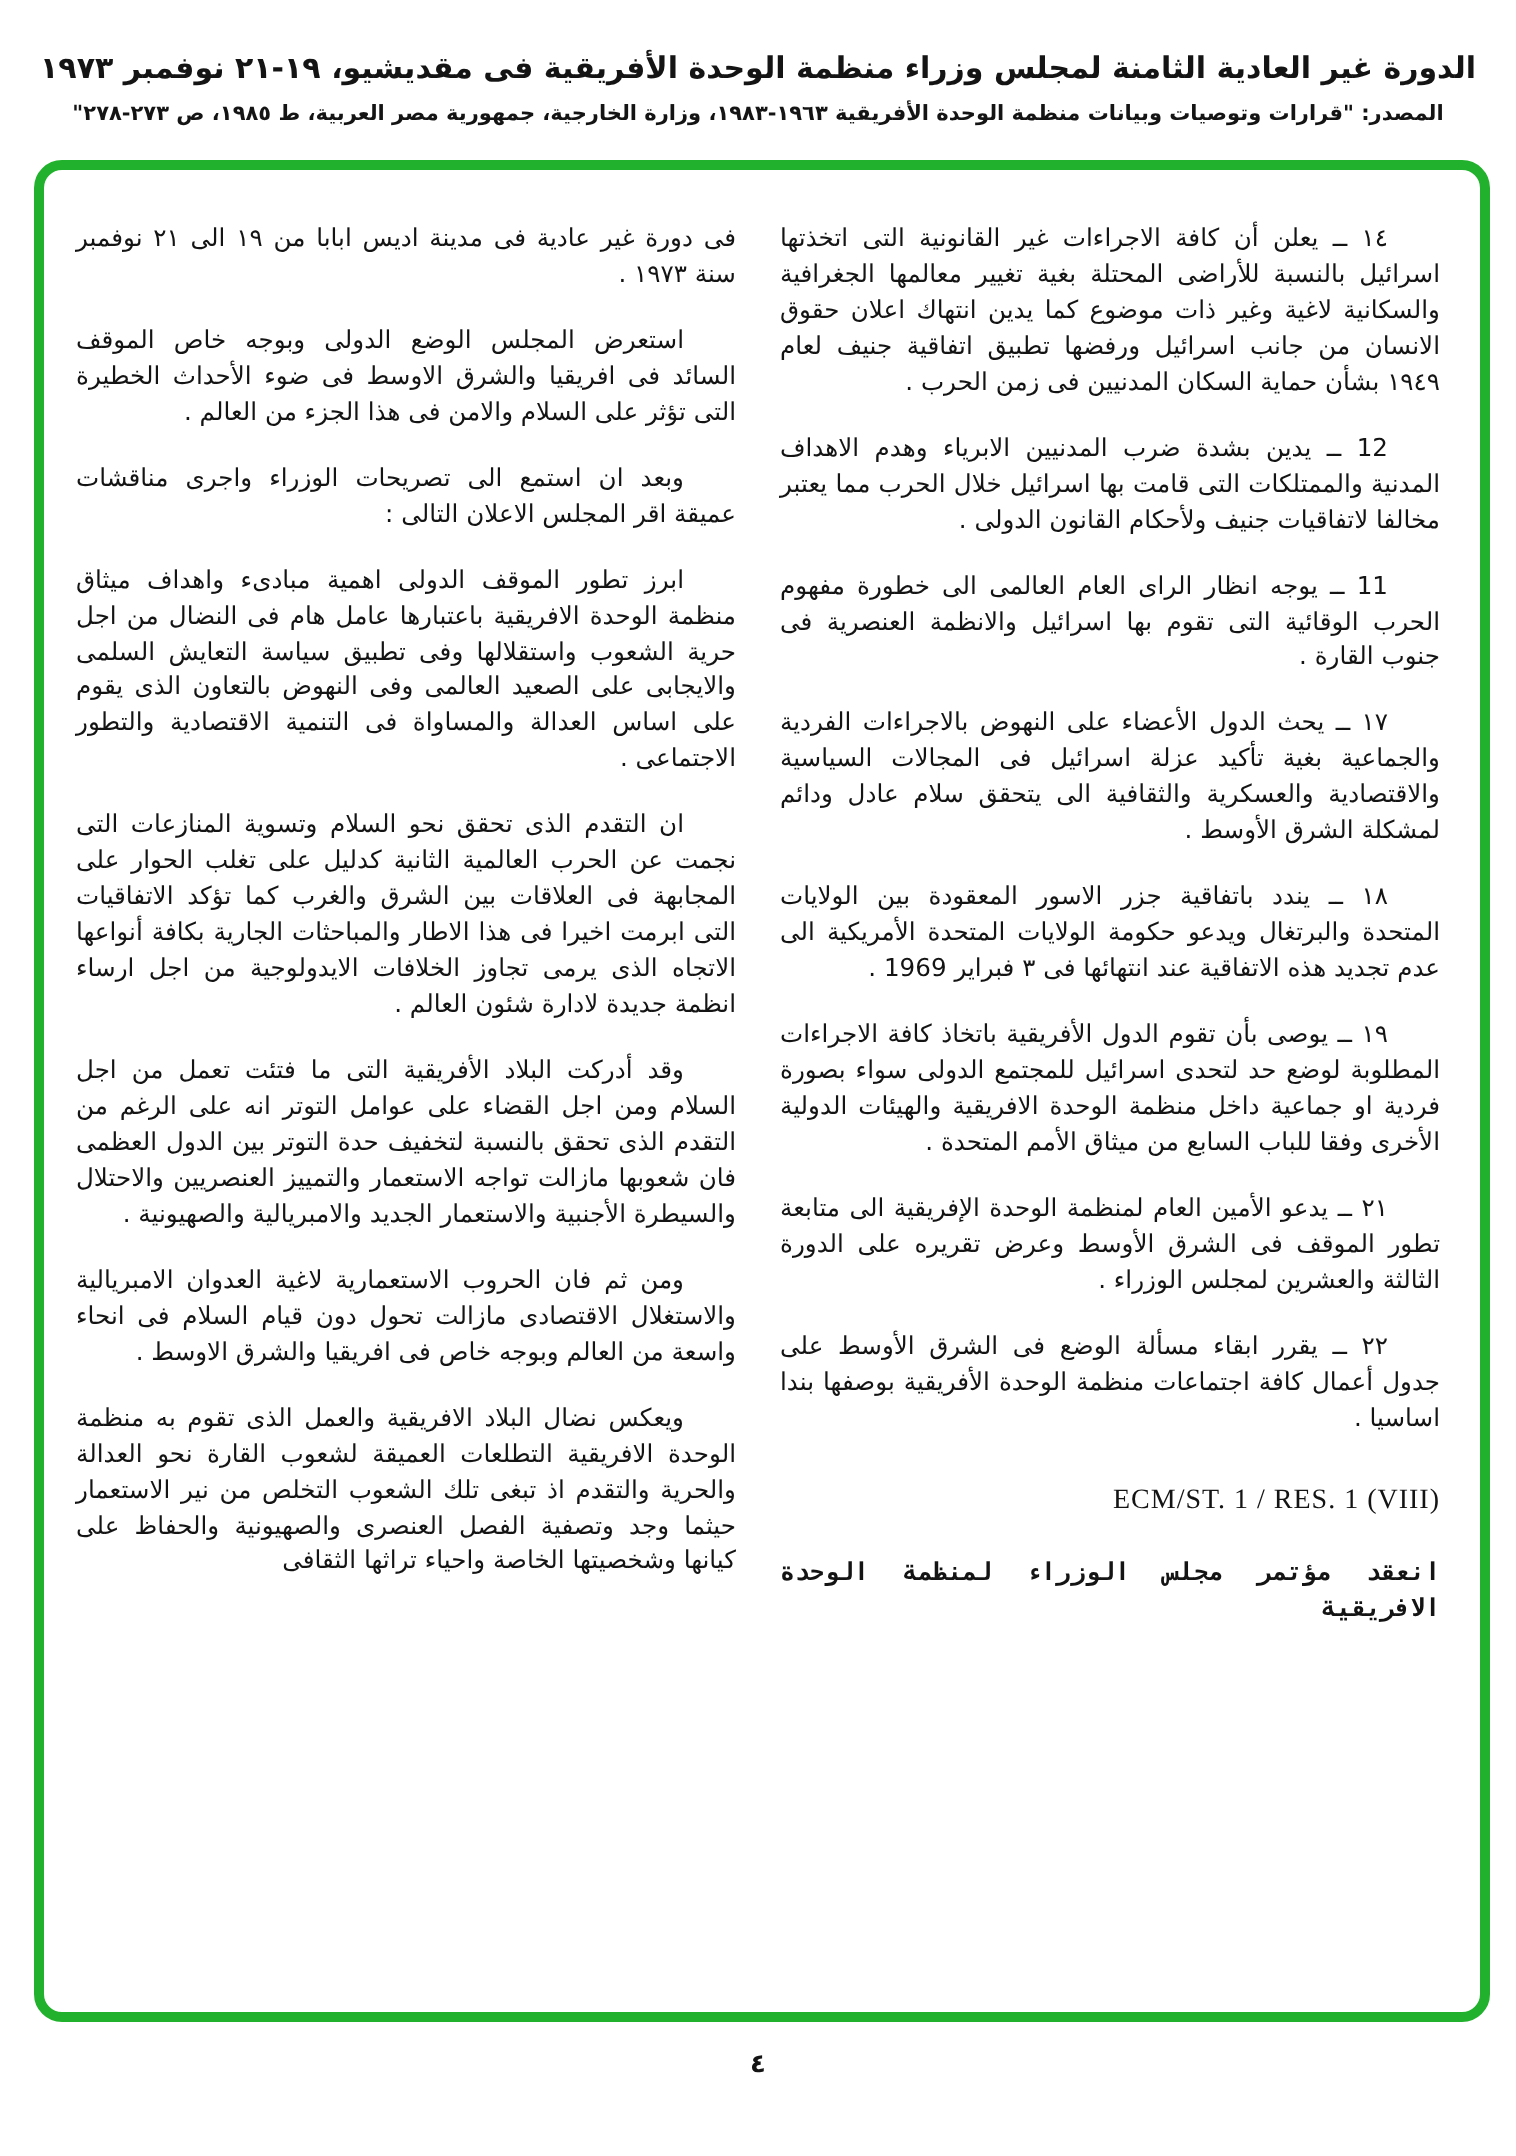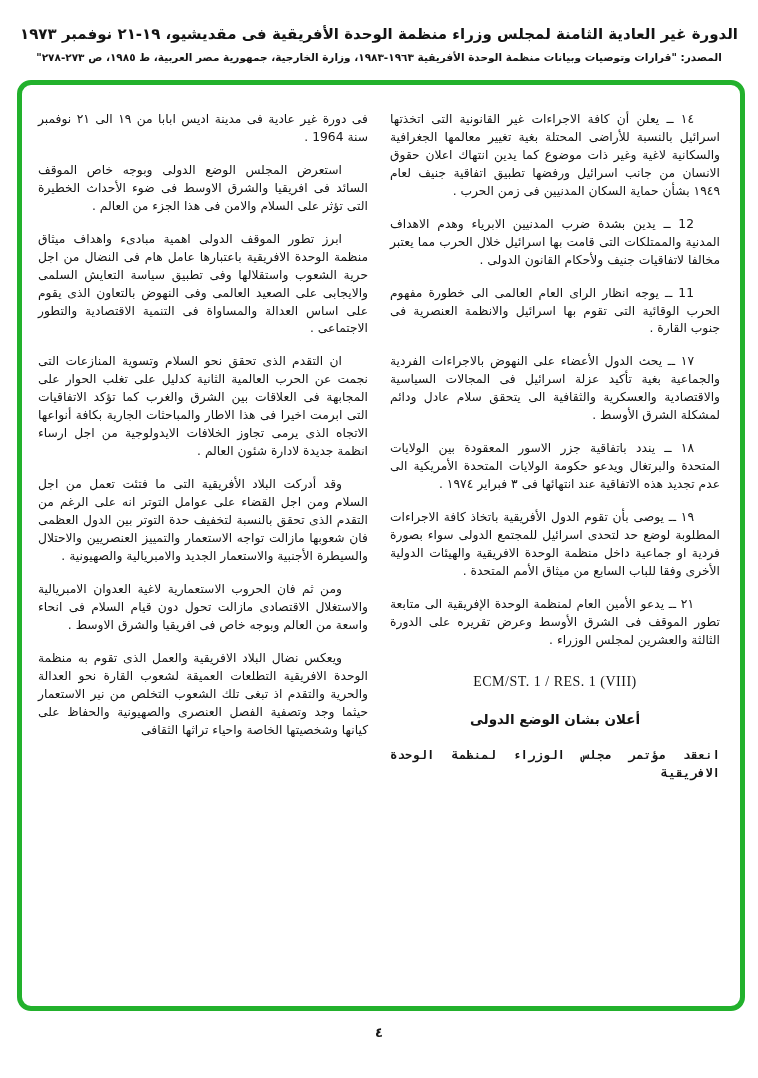--- a/index.html
+++ b/index.html
@@ -40,21 +40,21 @@
     flex: 1 1 0;
     direction: rtl;
     text-align: justify;
     font-size: 12.3px;
     line-height: 1.46;
   }
   .para { margin: 0 0 15px 0; text-indent: 26px; }
   .para.no-indent { text-indent: 0; }
 
   .ref-code {
-    direction: ltr; text-align: center;
+    direction: ltr; text-align: right;
     font-family: "Liberation Serif", "DejaVu Serif", serif;
     font-size: 14px; letter-spacing: 0.5px;
     margin: 22px 0 18px 0; text-indent: 0;
   }
   .section-heading {
     font-weight: bold; text-align: center;
     font-size: 13.5px; margin: 0 0 18px 0; text-indent: 0;
   }
   .section-opening {
     font-weight: bold; text-indent: 0; margin: 0;
@@ -78,31 +78,32 @@
     <div class="doc-source">المصدر: "قرارات وتوصيات وبيانات منظمة الوحدة الأفريقية ١٩٦٣-١٩٨٣، وزارة الخارجية، جمهورية مصر العربية، ط ١٩٨٥، ص ٢٧٣-٢٧٨"</div>
   </div>
 
   <div class="frame">
 
     <div class="col">
       <p class="para">١٤ ــ يعلن أن كافة الاجراءات غير القانونية التى اتخذتها اسرائيل بالنسبة للأراضى المحتلة بغية تغيير معالمها الجغرافية والسكانية لاغية وغير ذات موضوع كما يدين انتهاك اعلان حقوق الانسان من جانب اسرائيل ورفضها تطبيق اتفاقية جنيف لعام ١٩٤٩ بشأن حماية السكان المدنيين فى زمن الحرب .</p>
       <p class="para">12 ــ يدين بشدة ضرب المدنيين الابرياء وهدم الاهداف المدنية والممتلكات التى قامت بها اسرائيل خلال الحرب مما يعتبر مخالفا لاتفاقيات جنيف ولأحكام القانون الدولى .</p>
       <p class="para">11 ــ يوجه انظار الراى العام العالمى الى خطورة مفهوم الحرب الوقائية التى تقوم بها اسرائيل والانظمة العنصرية فى جنوب القارة .</p>
       <p class="para">١٧ ــ يحث الدول الأعضاء على النهوض بالاجراءات الفردية والجماعية بغية تأكيد عزلة اسرائيل فى المجالات السياسية والاقتصادية والعسكرية والثقافية الى يتحقق سلام عادل ودائم لمشكلة الشرق الأوسط .</p>
-      <p class="para">١٨ ــ يندد باتفاقية جزر الاسور المعقودة بين الولايات المتحدة والبرتغال ويدعو حكومة الولايات المتحدة الأمريكية الى عدم تجديد هذه الاتفاقية عند انتهائها فى ٣ فبراير ١٩٧٤ .</p>
+      <p class="para">١٨ ــ يندد باتفاقية جزر الاسور المعقودة بين الولايات المتحدة والبرتغال ويدعو حكومة الولايات المتحدة الأمريكية الى عدم تجديد هذه الاتفاقية عند انتهائها فى ٣ فبراير 1969 .</p>
       <p class="para">١٩ ــ يوصى بأن تقوم الدول الأفريقية باتخاذ كافة الاجراءات المطلوبة لوضع حد لتحدى اسرائيل للمجتمع الدولى سواء بصورة فردية او جماعية داخل منظمة الوحدة الافريقية والهيئات الدولية الأخرى وفقا للباب السابع من ميثاق الأمم المتحدة .</p>
       <p class="para">٢١ ــ يدعو الأمين العام لمنظمة الوحدة الإفريقية الى متابعة تطور الموقف فى الشرق الأوسط وعرض تقريره على الدورة الثالثة والعشرين لمجلس الوزراء .</p>
+      <p class="para">٢٢ ــ يقرر ابقاء مسألة الوضع فى الشرق الأوسط على جدول أعمال كافة اجتماعات منظمة الوحدة الأفريقية بوصفها بندا اساسيا .</p>
       <p class="ref-code">ECM/ST. 1 / RES. 1 (VIII)</p>
-      <p class="section-heading">أعلان بشان الوضع الدولى</p>
       <p class="section-opening">انعقد مؤتمر مجلس الوزراء لمنظمة الوحدة الافريقية</p>
     </div>
 
     <div class="col">
-      <p class="para no-indent">فى دورة غير عادية فى مدينة اديس ابابا من ١٩ الى ٢١ نوفمبر سنة 1964 .</p>
+      <p class="para no-indent">فى دورة غير عادية فى مدينة اديس ابابا من ١٩ الى ٢١ نوفمبر سنة ١٩٧٣ .</p>
       <p class="para">استعرض المجلس الوضع الدولى وبوجه خاص الموقف السائد فى افريقيا والشرق الاوسط فى ضوء الأحداث الخطيرة التى تؤثر على السلام والامن فى هذا الجزء من العالم .</p>
+      <p class="para">وبعد ان استمع الى تصريحات الوزراء واجرى مناقشات عميقة اقر المجلس الاعلان التالى :</p>
       <p class="para">ابرز تطور الموقف الدولى اهمية مبادىء واهداف ميثاق منظمة الوحدة الافريقية باعتبارها عامل هام فى النضال من اجل حرية الشعوب واستقلالها وفى تطبيق سياسة التعايش السلمى والايجابى على الصعيد العالمى وفى النهوض بالتعاون الذى يقوم على اساس العدالة والمساواة فى التنمية الاقتصادية والتطور الاجتماعى .</p>
       <p class="para">ان التقدم الذى تحقق نحو السلام وتسوية المنازعات التى نجمت عن الحرب العالمية الثانية كدليل على تغلب الحوار على المجابهة فى العلاقات بين الشرق والغرب كما تؤكد الاتفاقيات التى ابرمت اخيرا فى هذا الاطار والمباحثات الجارية بكافة أنواعها الاتجاه الذى يرمى تجاوز الخلافات الايدولوجية من اجل ارساء انظمة جديدة لادارة شئون العالم .</p>
       <p class="para">وقد أدركت البلاد الأفريقية التى ما فتئت تعمل من اجل السلام ومن اجل القضاء على عوامل التوتر انه على الرغم من التقدم الذى تحقق بالنسبة لتخفيف حدة التوتر بين الدول العظمى فان شعوبها مازالت تواجه الاستعمار والتمييز العنصريين والاحتلال والسيطرة الأجنبية والاستعمار الجديد والامبريالية والصهيونية .</p>
       <p class="para">ومن ثم فان الحروب الاستعمارية لاغية العدوان الامبريالية والاستغلال الاقتصادى مازالت تحول دون قيام السلام فى انحاء واسعة من العالم وبوجه خاص فى افريقيا والشرق الاوسط .</p>
       <p class="para">ويعكس نضال البلاد الافريقية والعمل الذى تقوم به منظمة الوحدة الافريقية التطلعات العميقة لشعوب القارة نحو العدالة والحرية والتقدم اذ تبغى تلك الشعوب التخلص من نير الاستعمار حيثما وجد وتصفية الفصل العنصرى والصهيونية والحفاظ على كيانها وشخصيتها الخاصة واحياء تراثها الثقافى</p>
     </div>
 
   </div>
 
   <div class="page-number">٤</div>

